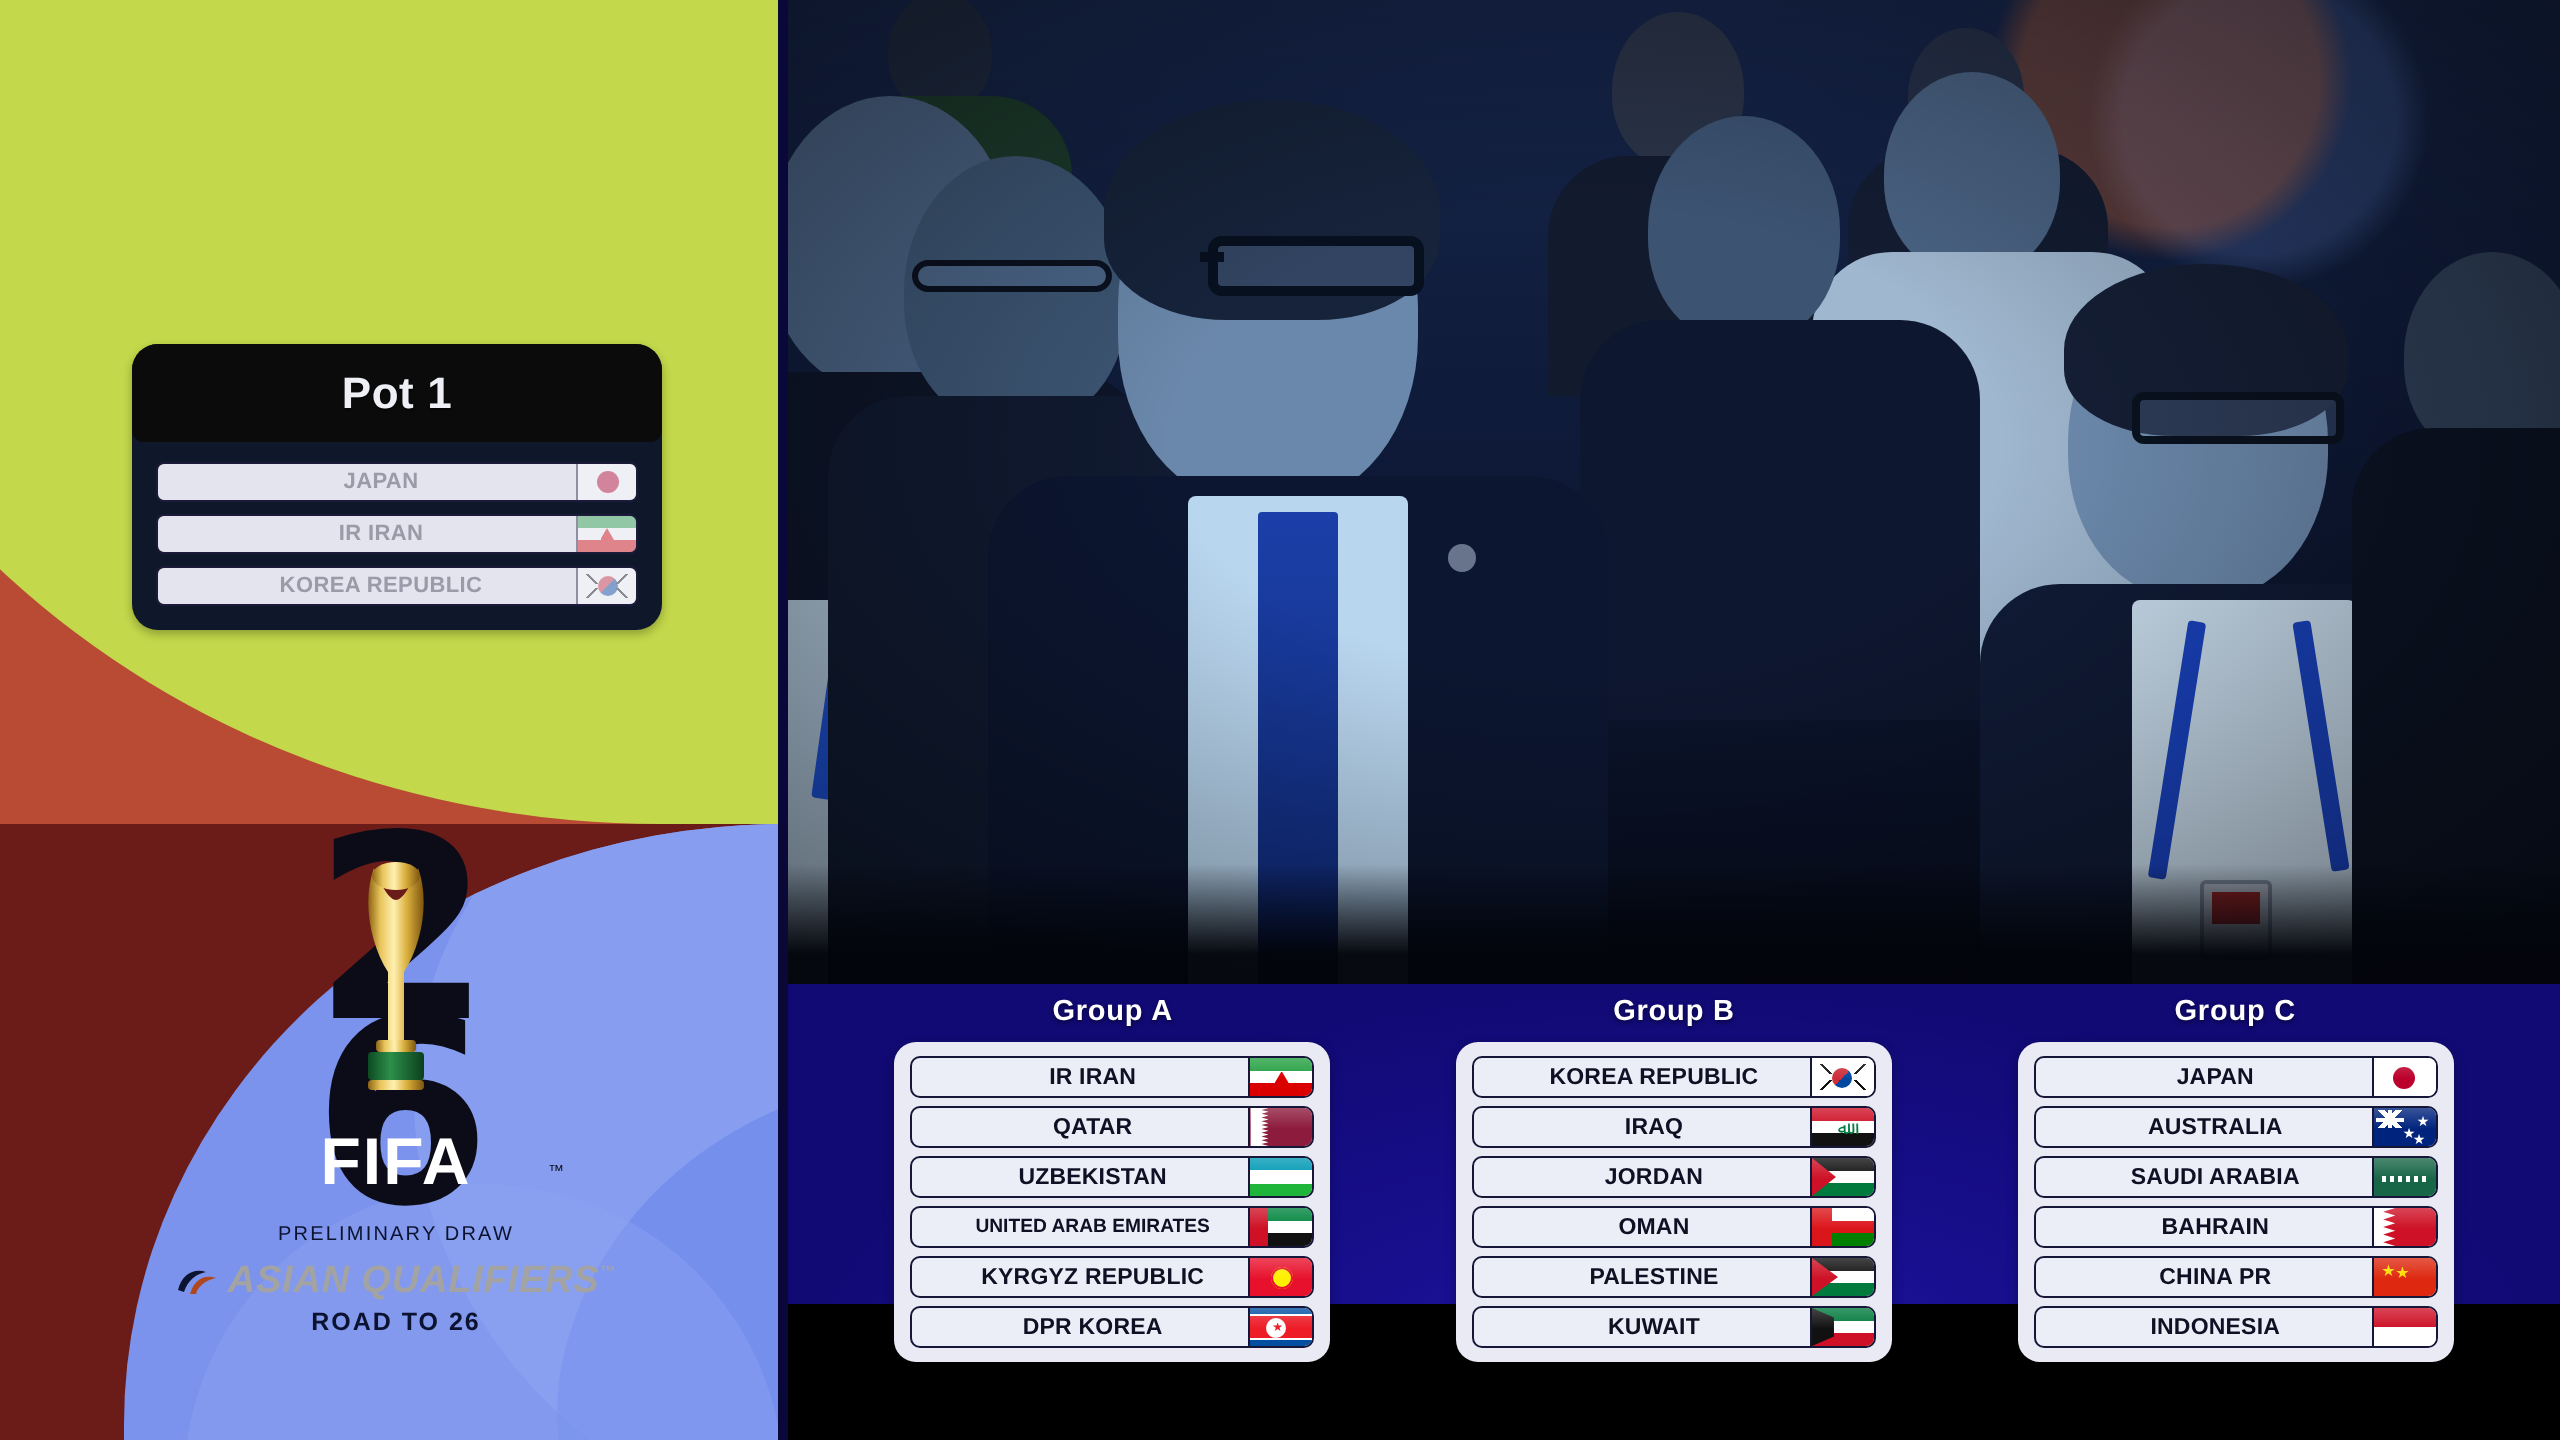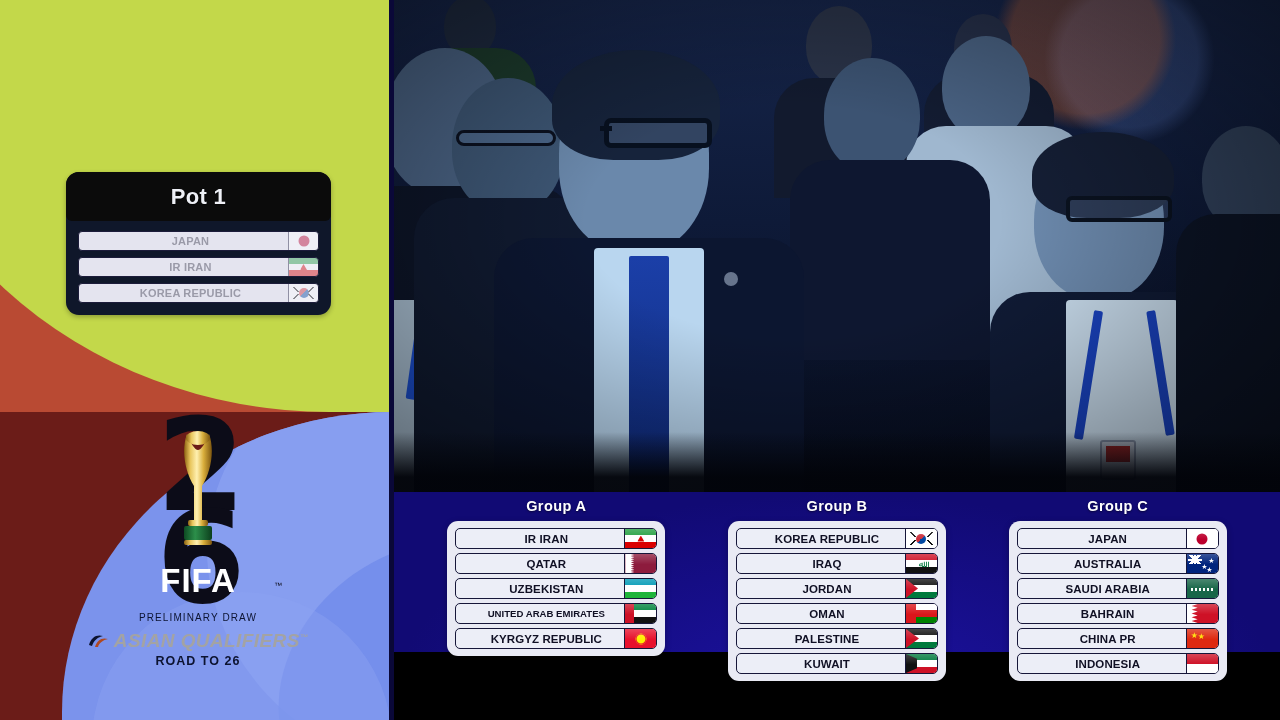--- a/index.html
+++ b/index.html
@@ -552,20 +552,28 @@
           </div>
 
           <div class="group-row">
             <div class="group-row-name">KYRGYZ REPUBLIC</div>
             <div class="group-row-flag">
               <div class="flag f-kgz"></div>
                 <div class="flag-gloss"></div>
             </div>
           </div>
 
+          <div class="group-row">
+            <div class="group-row-name">DPR KOREA</div>
+            <div class="group-row-flag">
+              <div class="flag f-prk"></div>
+                <div class="f-prk-star"></div>
+                <div class="flag-gloss"></div>
+            </div>
+          </div>
 
         </div>
       </div>
 
       <div class="group-col">
         <div class="group-title">Group B</div>
         <div class="group-card">
 
           <div class="group-row">
             <div class="group-row-name">KOREA REPUBLIC</div>

